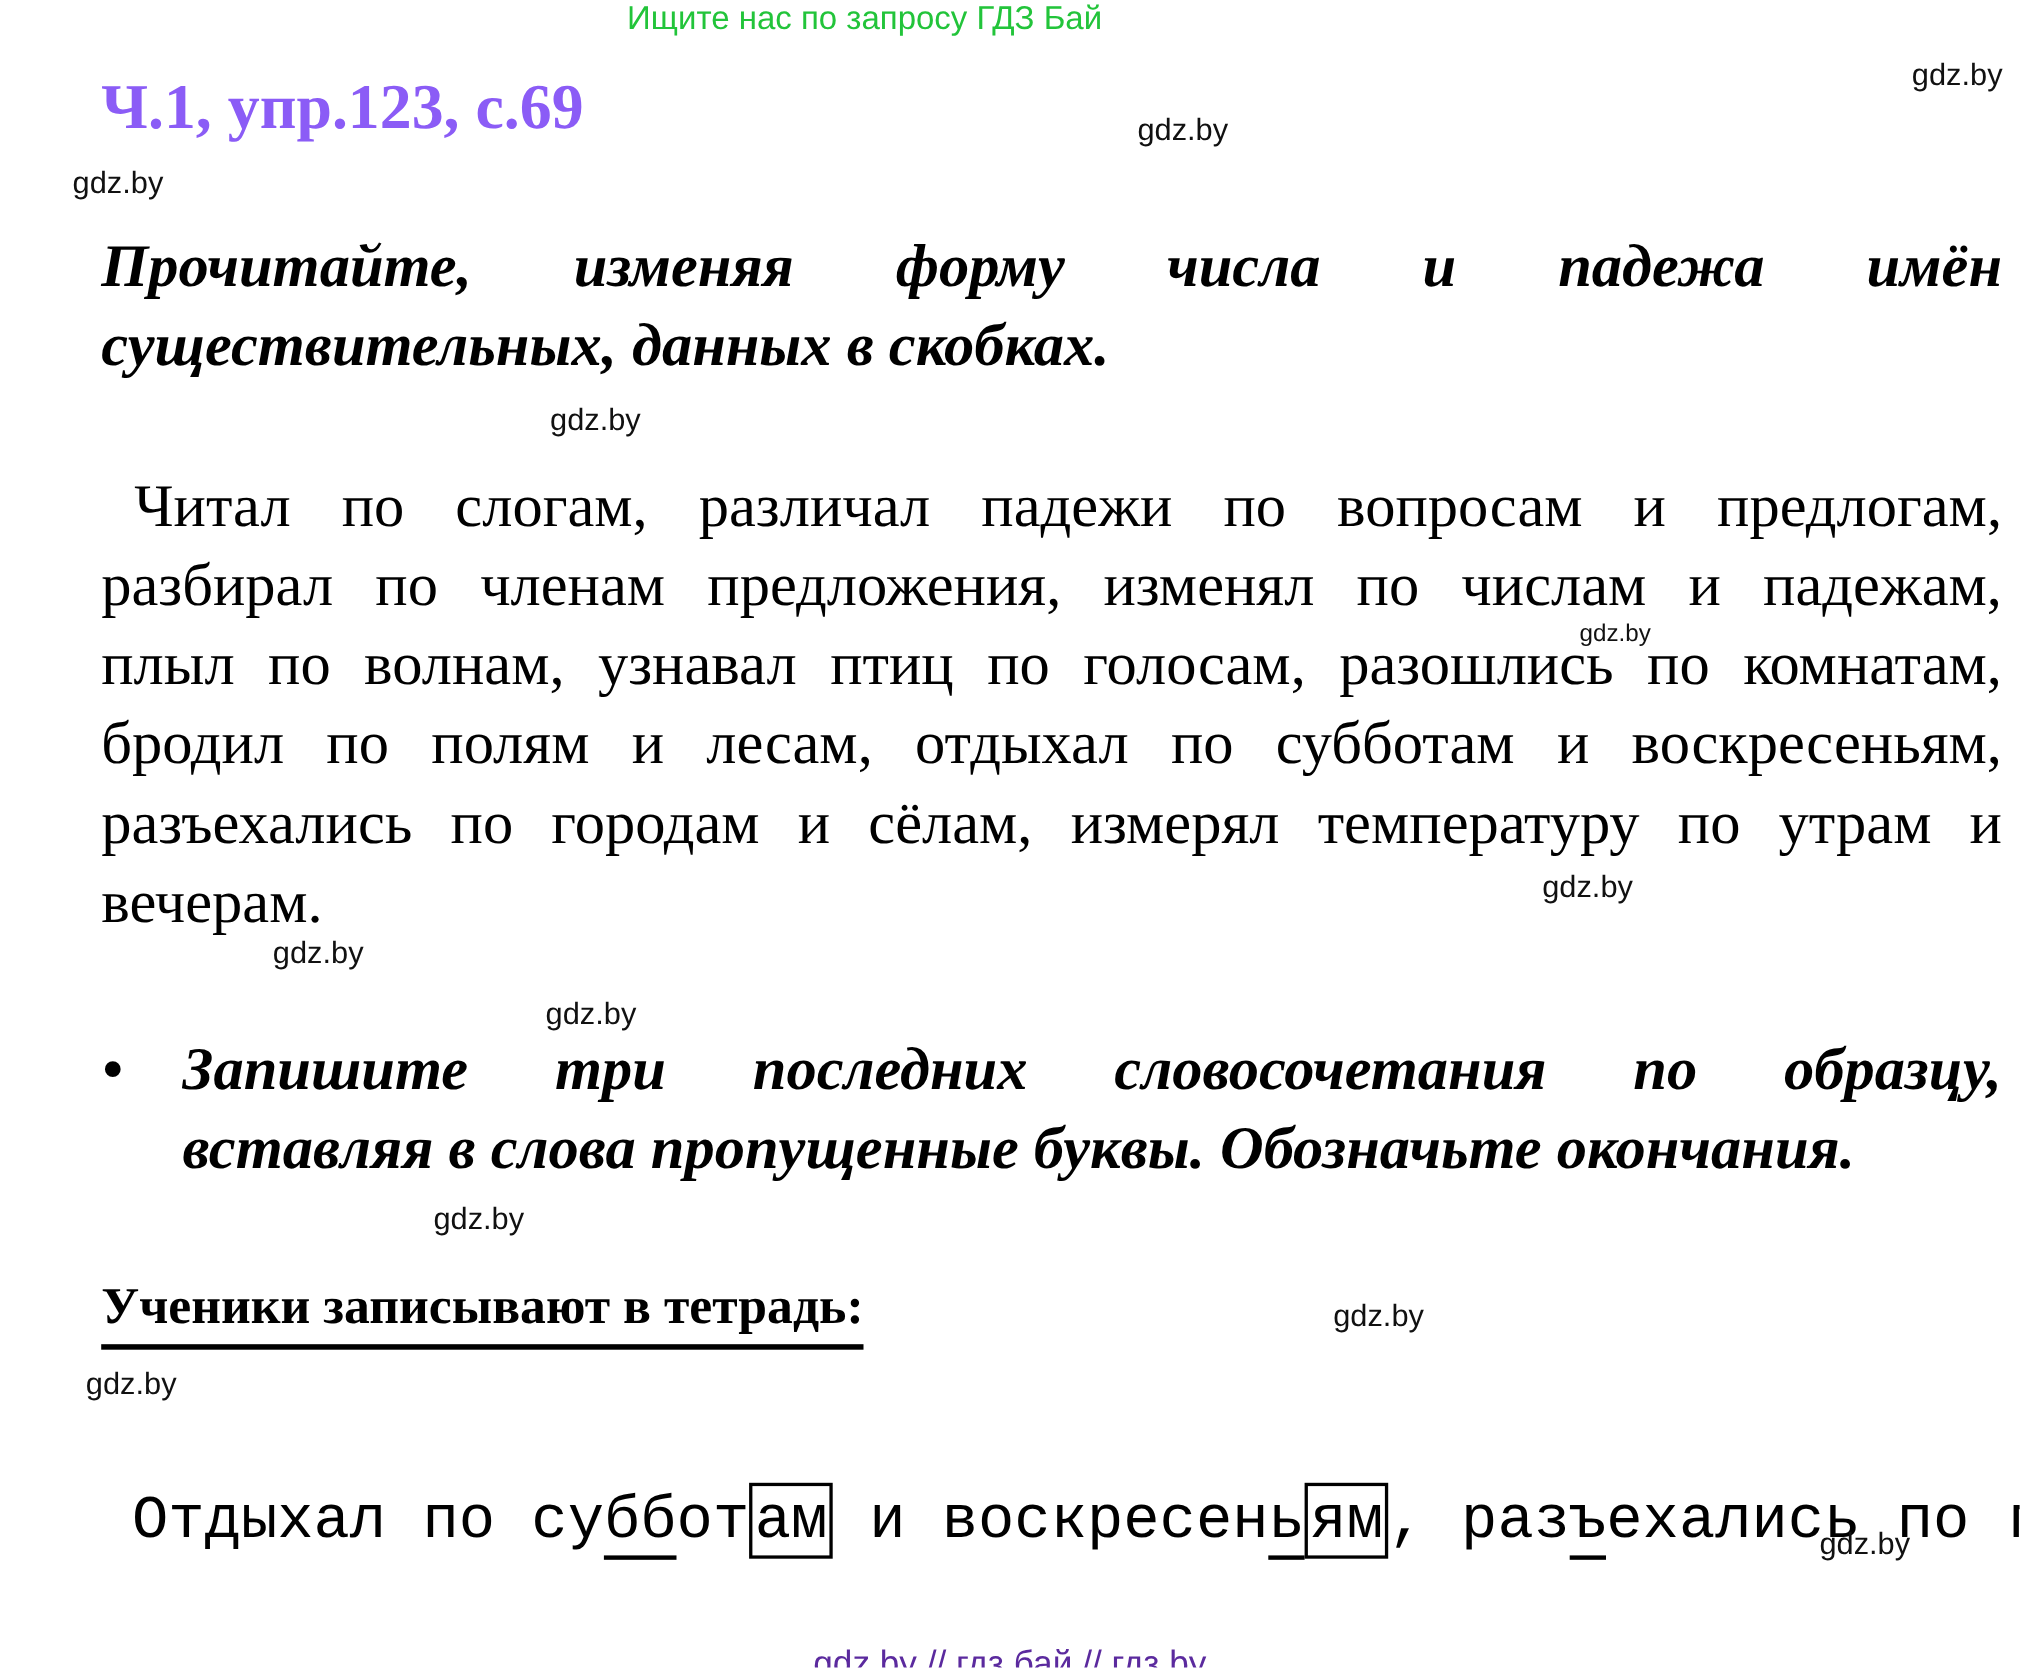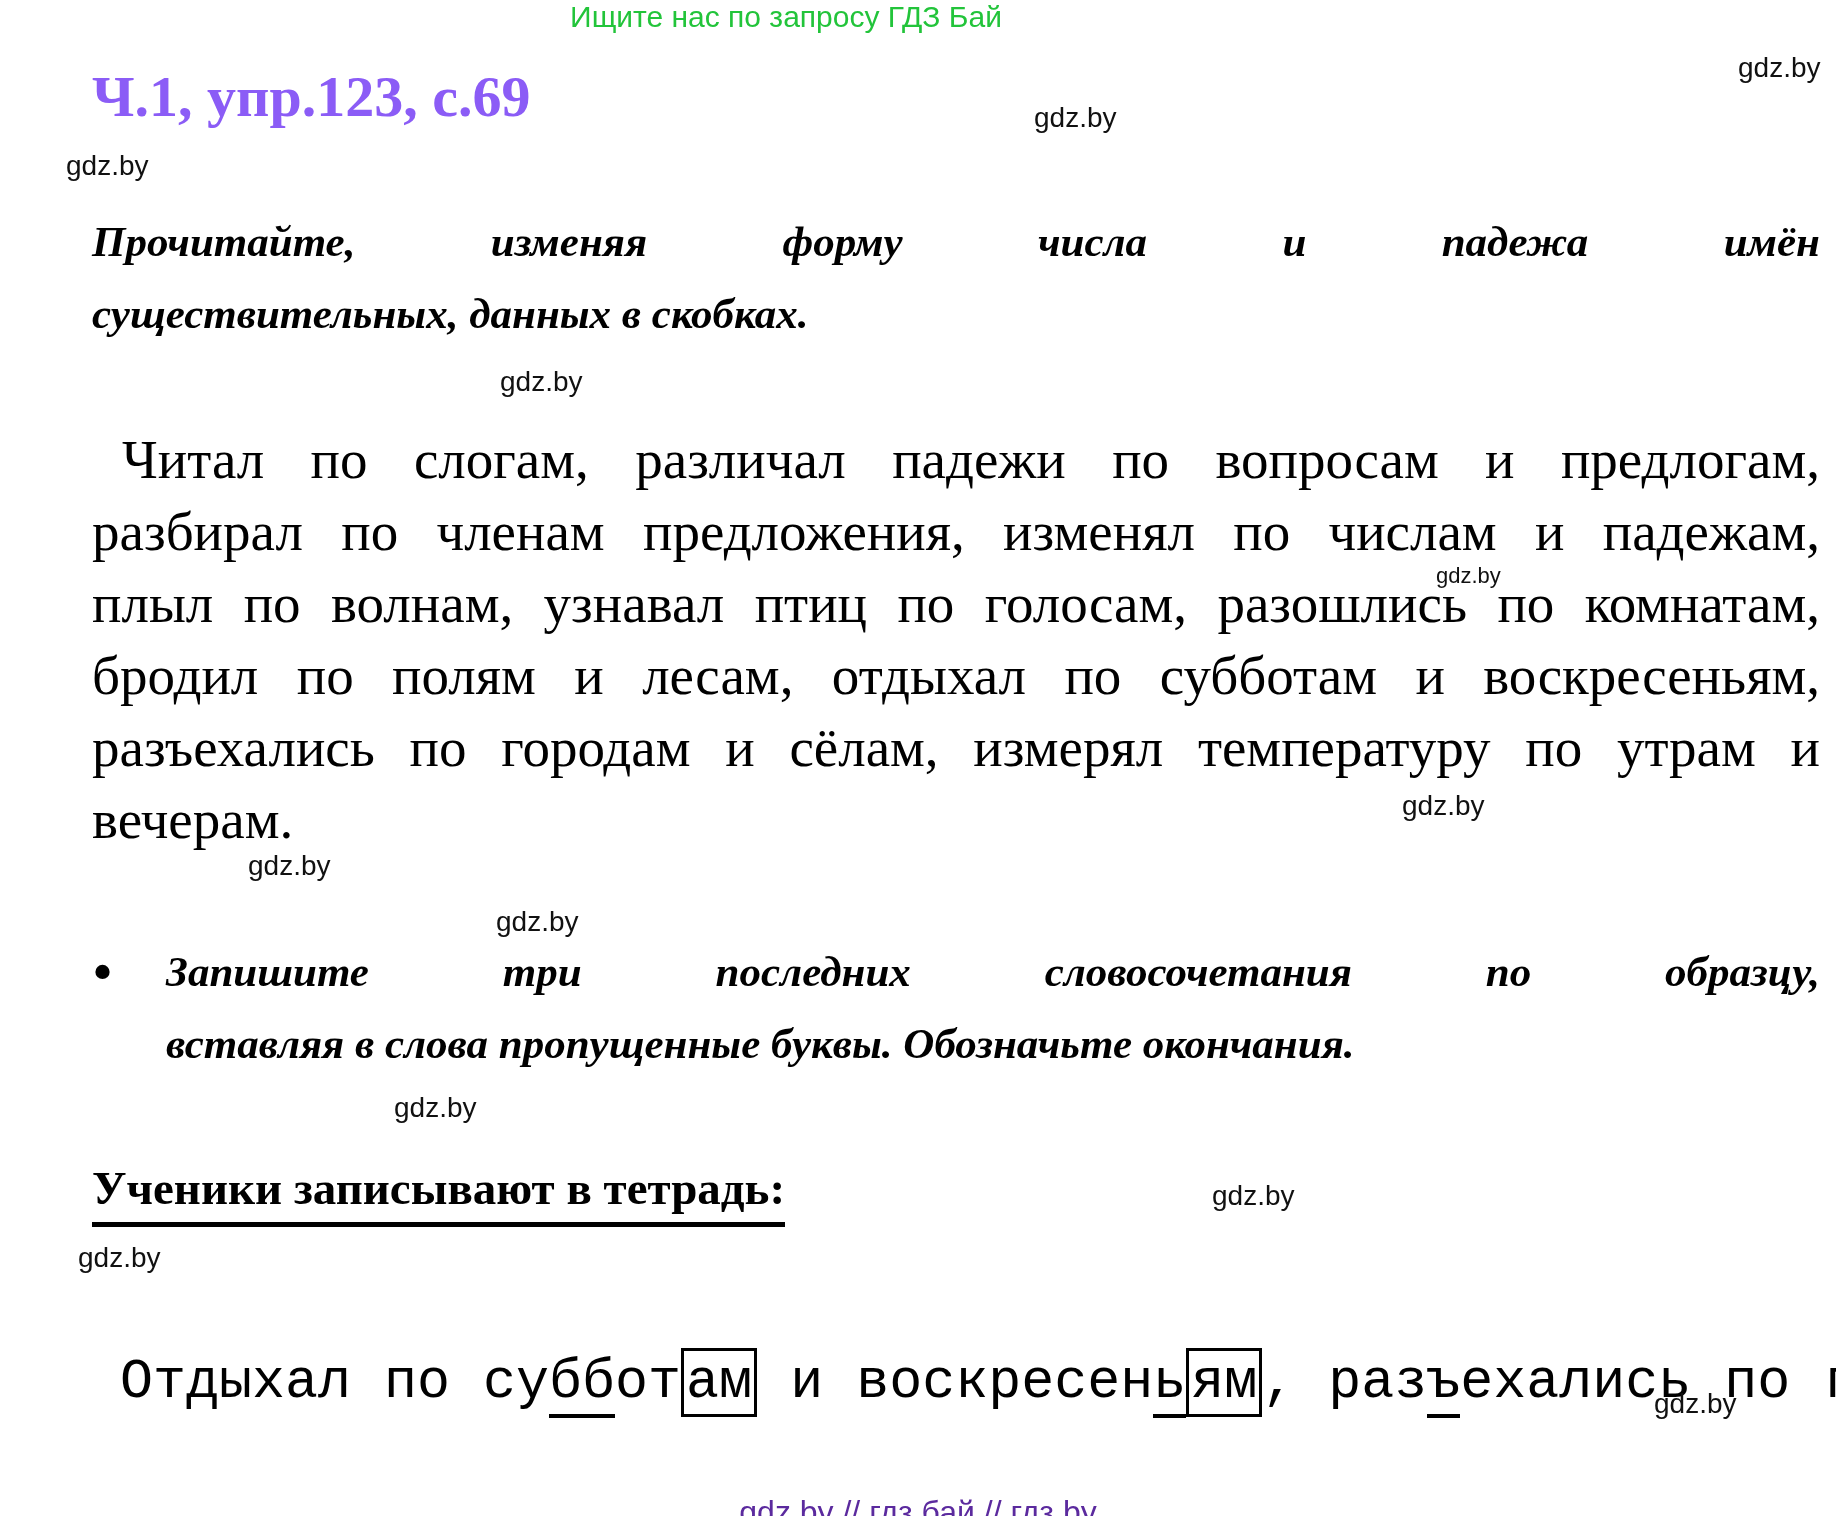--- a/index.html
+++ b/index.html
@@ -1,21 +1,21 @@
 <!DOCTYPE html>
 <html><head>
 <meta charset="utf-8">
 <style>
   html, body { margin: 0; padding: 0; background: #ffffff; }
   body { width: 1836px; height: 1516px; position: relative; overflow: hidden; }
   .abs { position: absolute; }
   .banner { top: 0; left: 0; width: 1572px; text-align: center; font-family: "Liberation Sans", sans-serif; font-size: 30px; color: #22c43a; line-height: 34px; }
   .wm { font-family: "Liberation Sans", sans-serif; font-size: 28px; color: #111; line-height: 32px; }
   .title { left: 92px; top: 62px; font-family: "Liberation Serif", serif; font-weight: bold; font-size: 58px; line-height: 70px; color: #8b5cf6; }
-  .task { left: 92px; width: 1728px; font-family: "Liberation Serif", serif; font-weight: bold; font-style: italic; font-size: 43px; line-height: 72px; color: #000; }
+  .task { left: 92px; width: 1728px; font-family: "Liberation Serif", serif; font-weight: bold; font-style: italic; font-size: 55px; line-height: 72px; color: #000; }
   .task .line { display: block; white-space: nowrap; text-align: justify; text-align-last: justify; }
   .task .line.last { text-align-last: left; }
   .body { left: 92px; width: 1728px; font-family: "Liberation Serif", serif; font-size: 55px; line-height: 72px; color: #000; }
   .body .line { display: block; white-space: nowrap; text-align: justify; text-align-last: justify; }
   .body .line.last { text-align-last: left; }
   .bullet { left: 92px; font-size: 60px; font-family: "Liberation Serif", serif; line-height: 72px; }
   .task2 { left: 166px; width: 1654px; }
   .heading { left: 92px; font-family: "Liberation Serif", serif; font-weight: bold; font-size: 47px; line-height: 68px; color: #000; border-bottom: 5px solid #000; padding-bottom: 0; }
   .answer { left: 92px; width: 1728px; font-family: Liberation Mono, monospace; font-size: 55px; line-height: 78px; color: #000; margin-top: 48px; }
   .answer .line { display: block; white-space: nowrap; }

